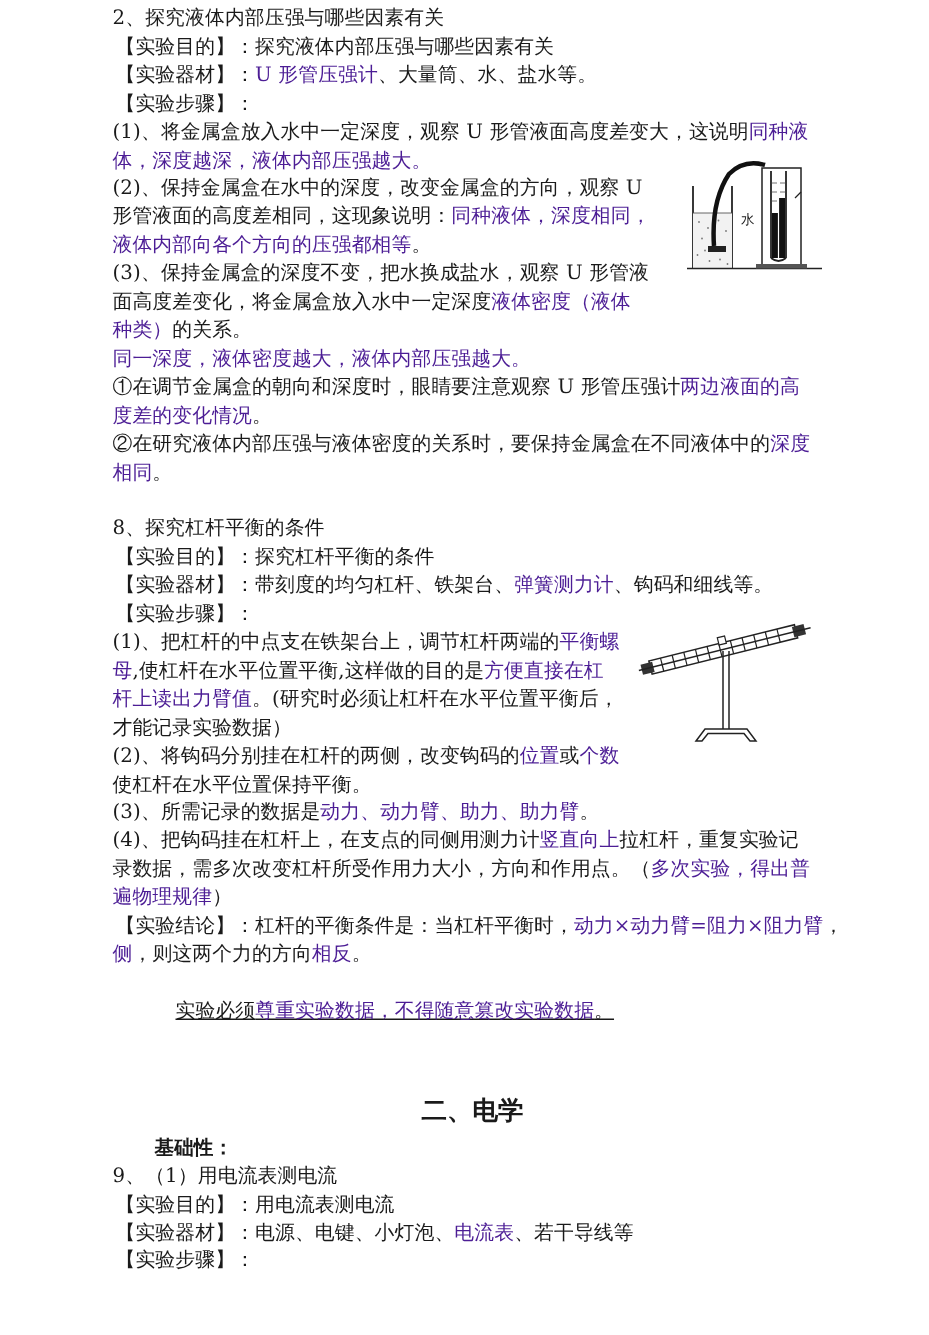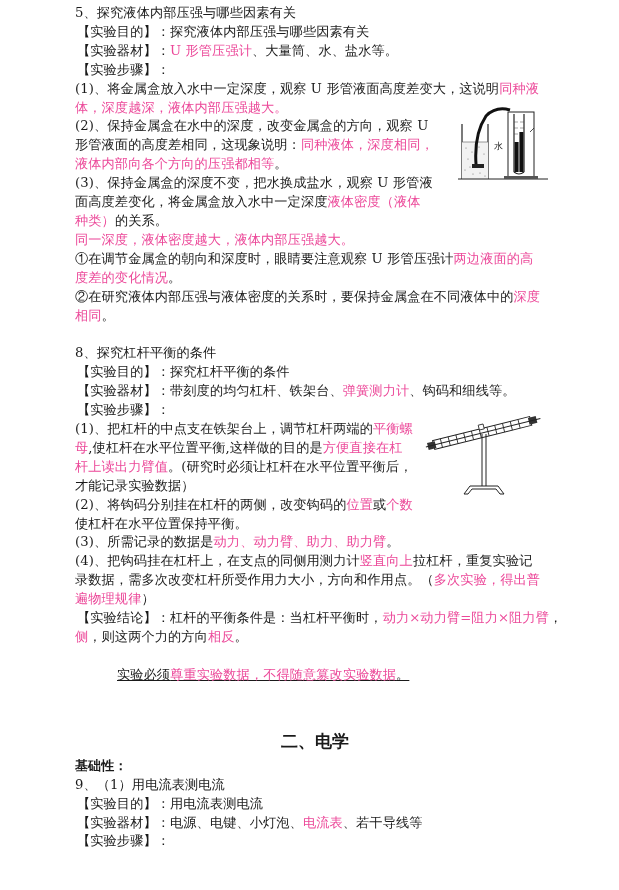--- a/index.html
+++ b/index.html
@@ -1,35 +1,35 @@
 <!DOCTYPE html>
 <html><head>
 <meta charset="utf-8">
 <style>
   html, body { margin: 0; padding: 0; background: #ffffff; }
   body { width: 619px; height: 890px; position: relative; overflow: hidden;
          font-family: "DejaVu Serif", "Liberation Serif", serif; color: #1a1a1a; }
   .page { position: absolute; left: 75px; top: 4px; width: 480px; }
   .line { font-size: 13.2px; line-height: 18.9px; white-space: nowrap; letter-spacing: 0.1px; }
-  .red { color: #ec4899; }
+  .red { color: #4c1d95; }
   .ind { padding-left: 2px; }
   .gap1 { height: 19px; }
   .gap2 { height: 38px; }
   .h2 { font-family: "DejaVu Sans", "Liberation Sans", sans-serif; font-size: 17px; font-weight: bold; line-height: 24px; margin-top: 6px; text-align: center; }
   .bold { font-family: "DejaVu Sans", "Liberation Sans", sans-serif; font-weight: bold; font-size: 13px; }
   .note2 { padding-left: 42px; text-decoration: underline; }
   .fig { position: absolute; }
   .fig svg { display: block; }
 </style>
 </head>
 <body>
 
 <div class="page">
 
-  <div class="line">5、探究液体内部压强与哪些因素有关</div>
+  <div class="line">2、探究液体内部压强与哪些因素有关</div>
   <div class="line ind"><span>【实验目的】：</span><span>探究液体内部压强与哪些因素有关</span></div>
   <div class="line ind"><span>【实验器材】：</span><span class="red">U 形管压强计</span><span>、大量筒、水、盐水等。</span></div>
   <div class="line ind">【实验步骤】：</div>
   <div class="line"><span>(1)、将金属盒放入水中一定深度，观察 U 形管液面高度差变大，这说明</span><span class="red">同种液</span></div>
   <div class="line red">体，深度越深，液体内部压强越大。</div>
   <div class="line">(2)、保持金属盒在水中的深度，改变金属盒的方向，观察 U</div>
   <div class="line"><span>形管液面的高度差相同，这现象说明：</span><span class="red">同种液体，深度相同，</span></div>
   <div class="line"><span class="red">液体内部向各个方向的压强都相等</span><span>。</span></div>
   <div class="line">(3)、保持金属盒的深度不变，把水换成盐水，观察 U 形管液</div>
   <div class="line"><span>面高度差变化，将金属盒放入水中一定深度</span><span class="red">液体密度（液体</span></div>
@@ -59,21 +59,21 @@
   <div class="line ind"><span>【实验结论】：</span><span>杠杆的平衡条件是：当杠杆平衡时，</span><span class="red">动力×动力臂=阻力×阻力臂</span><span>，</span></div>
   <div class="line"><span class="red">侧</span><span>，则这两个力的方向</span><span class="red">相反</span><span>。</span></div>
 
   <div class="gap1"></div>
 
   <div class="line note2"><span>实验必须</span><span class="red">尊重实验数据，不得随意篡改实验数据</span><span>。</span></div>
 
   <div class="gap2"></div>
 
   <div class="h2">二、电学</div>
-  <div class="line bold" style="margin-top:4px;">基础性：</div>
+  <div class="line bold" style="margin-top:4px;margin-left:28px;">基础性：</div>
   <div class="line">9、（1）用电流表测电流</div>
   <div class="line ind"><span>【实验目的】：</span><span>用电流表测电流</span></div>
   <div class="line ind"><span>【实验器材】：</span><span>电源、电键、小灯泡、</span><span class="red">电流表</span><span>、若干导线等</span></div>
   <div class="line ind">【实验步骤】：</div>
 </div>
 
 <div class="fig" style="left:452px; top:104px;">
   <svg width="100" height="80" viewBox="0 0 100 80">
 
     <line x1="10" y1="20" x2="10" y2="75" stroke="#222" stroke-width="1.2"></line>

